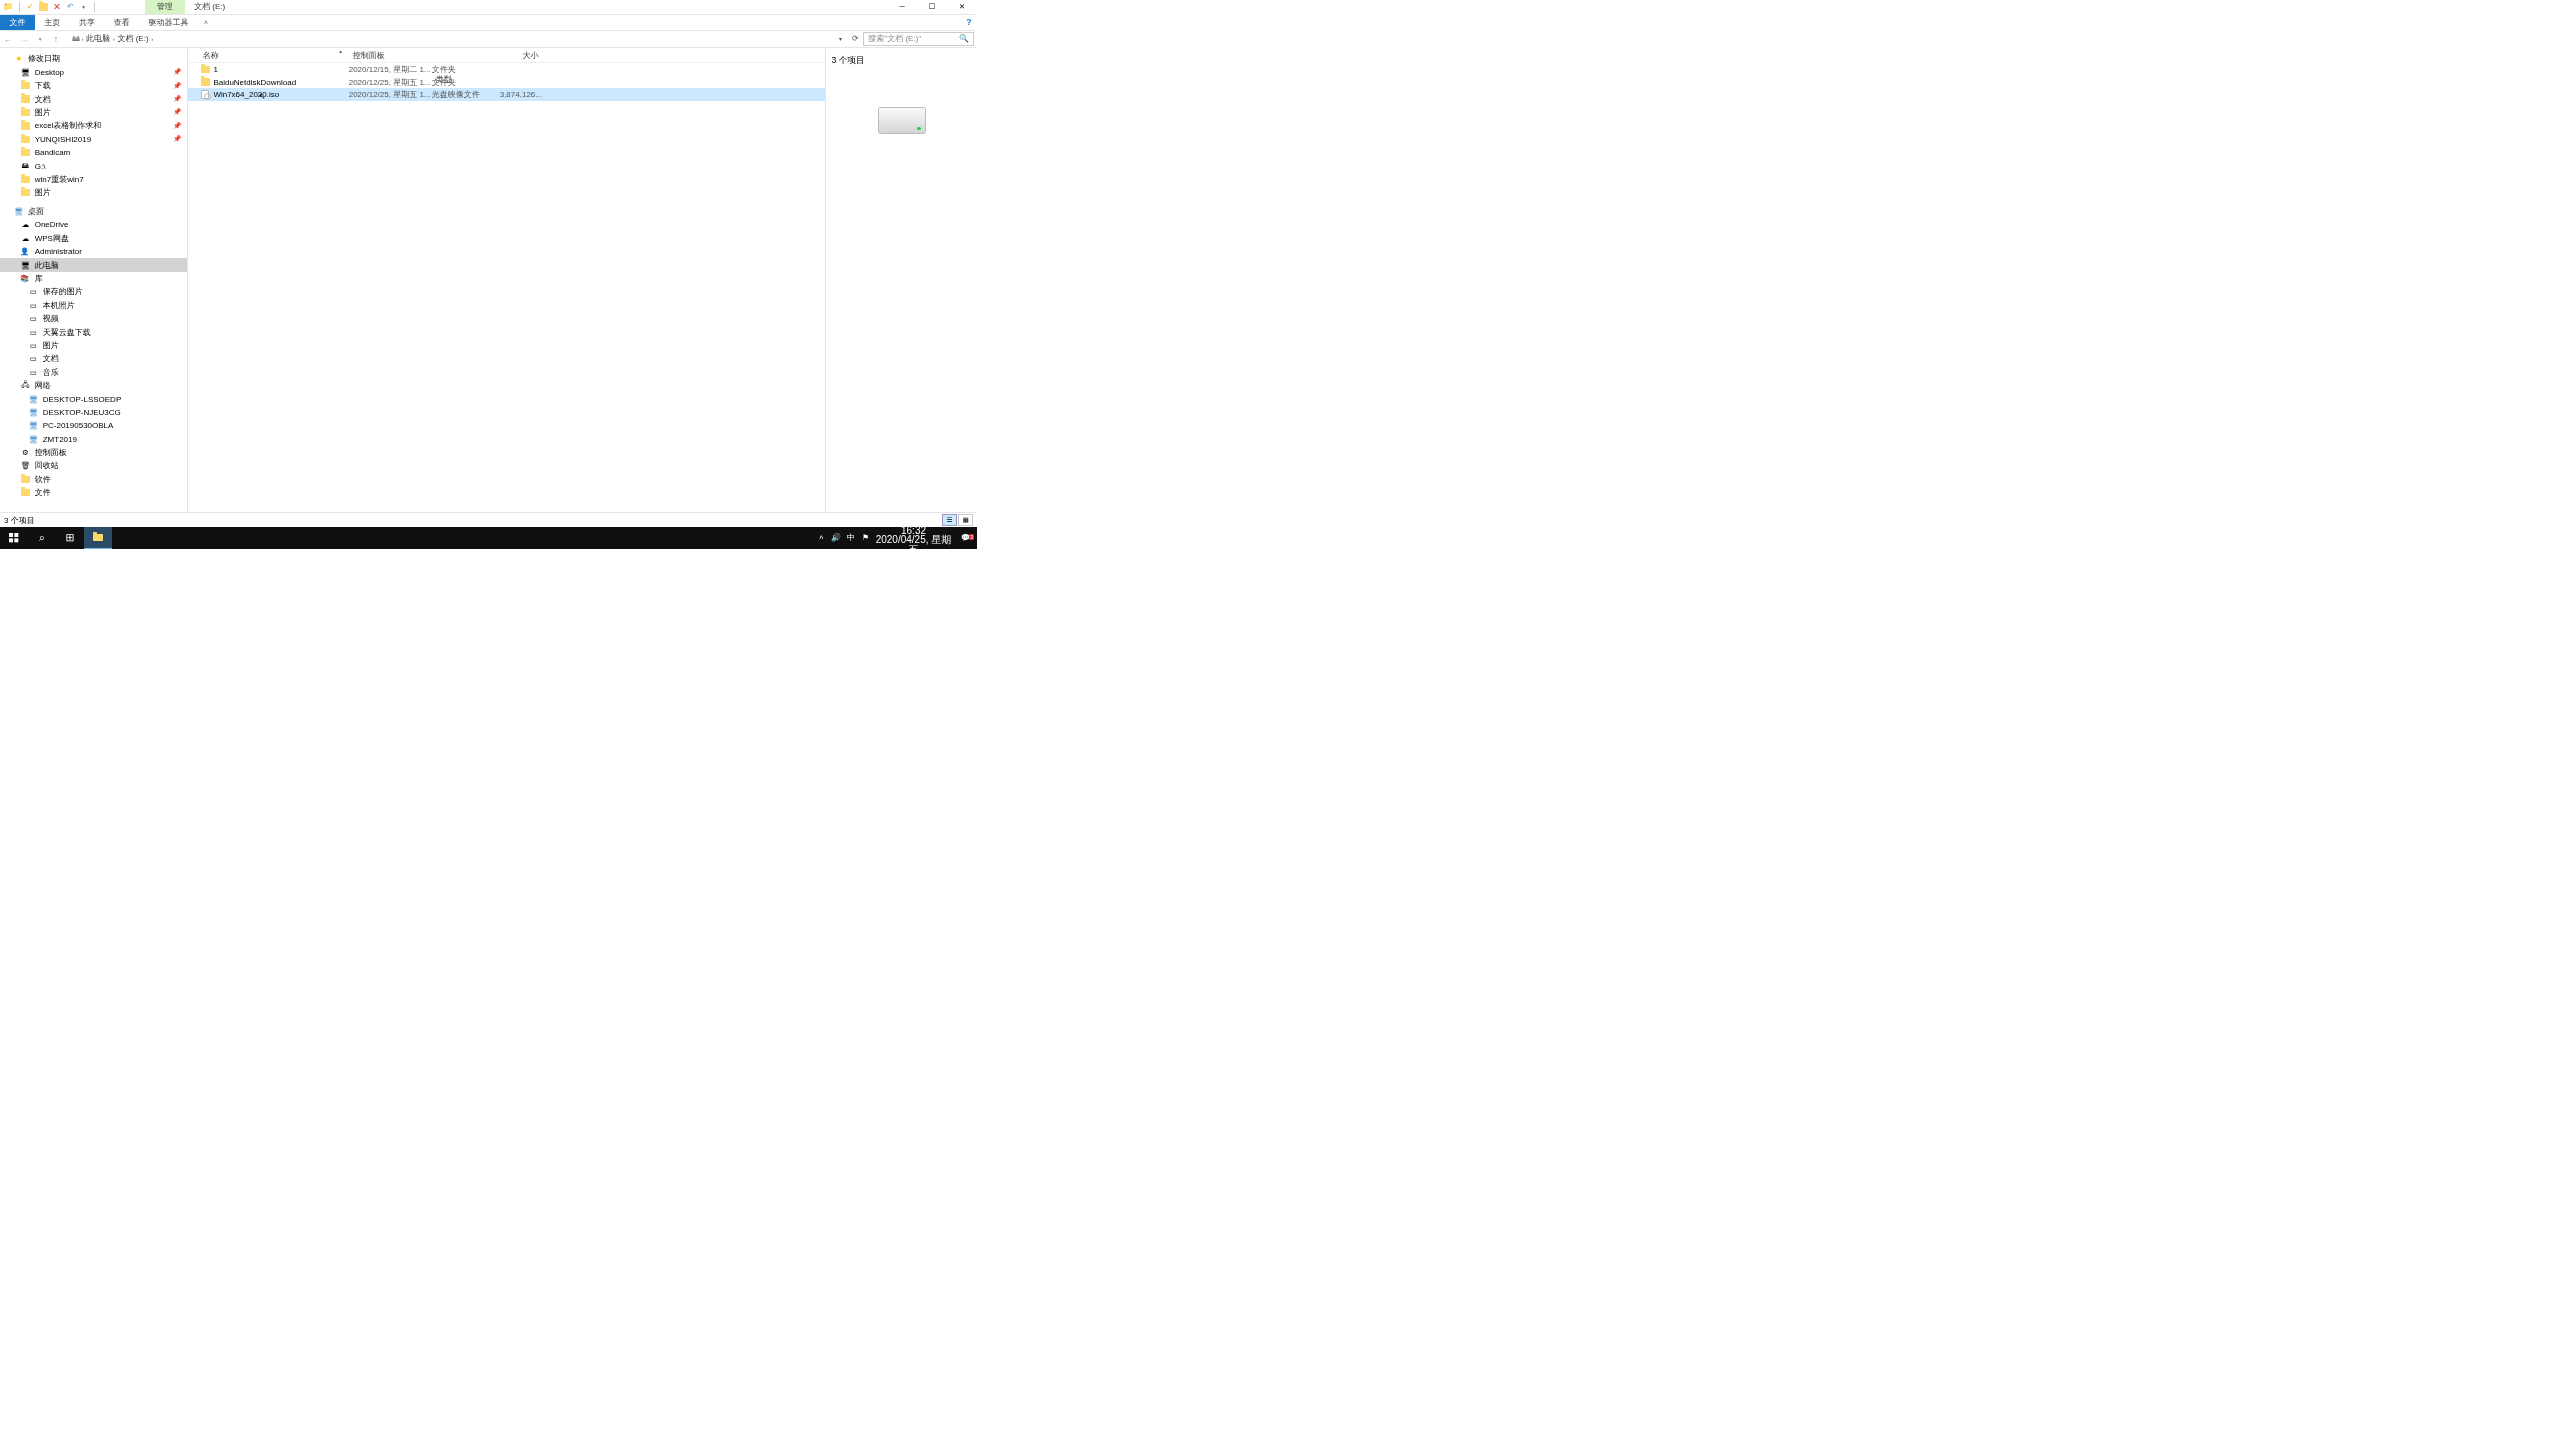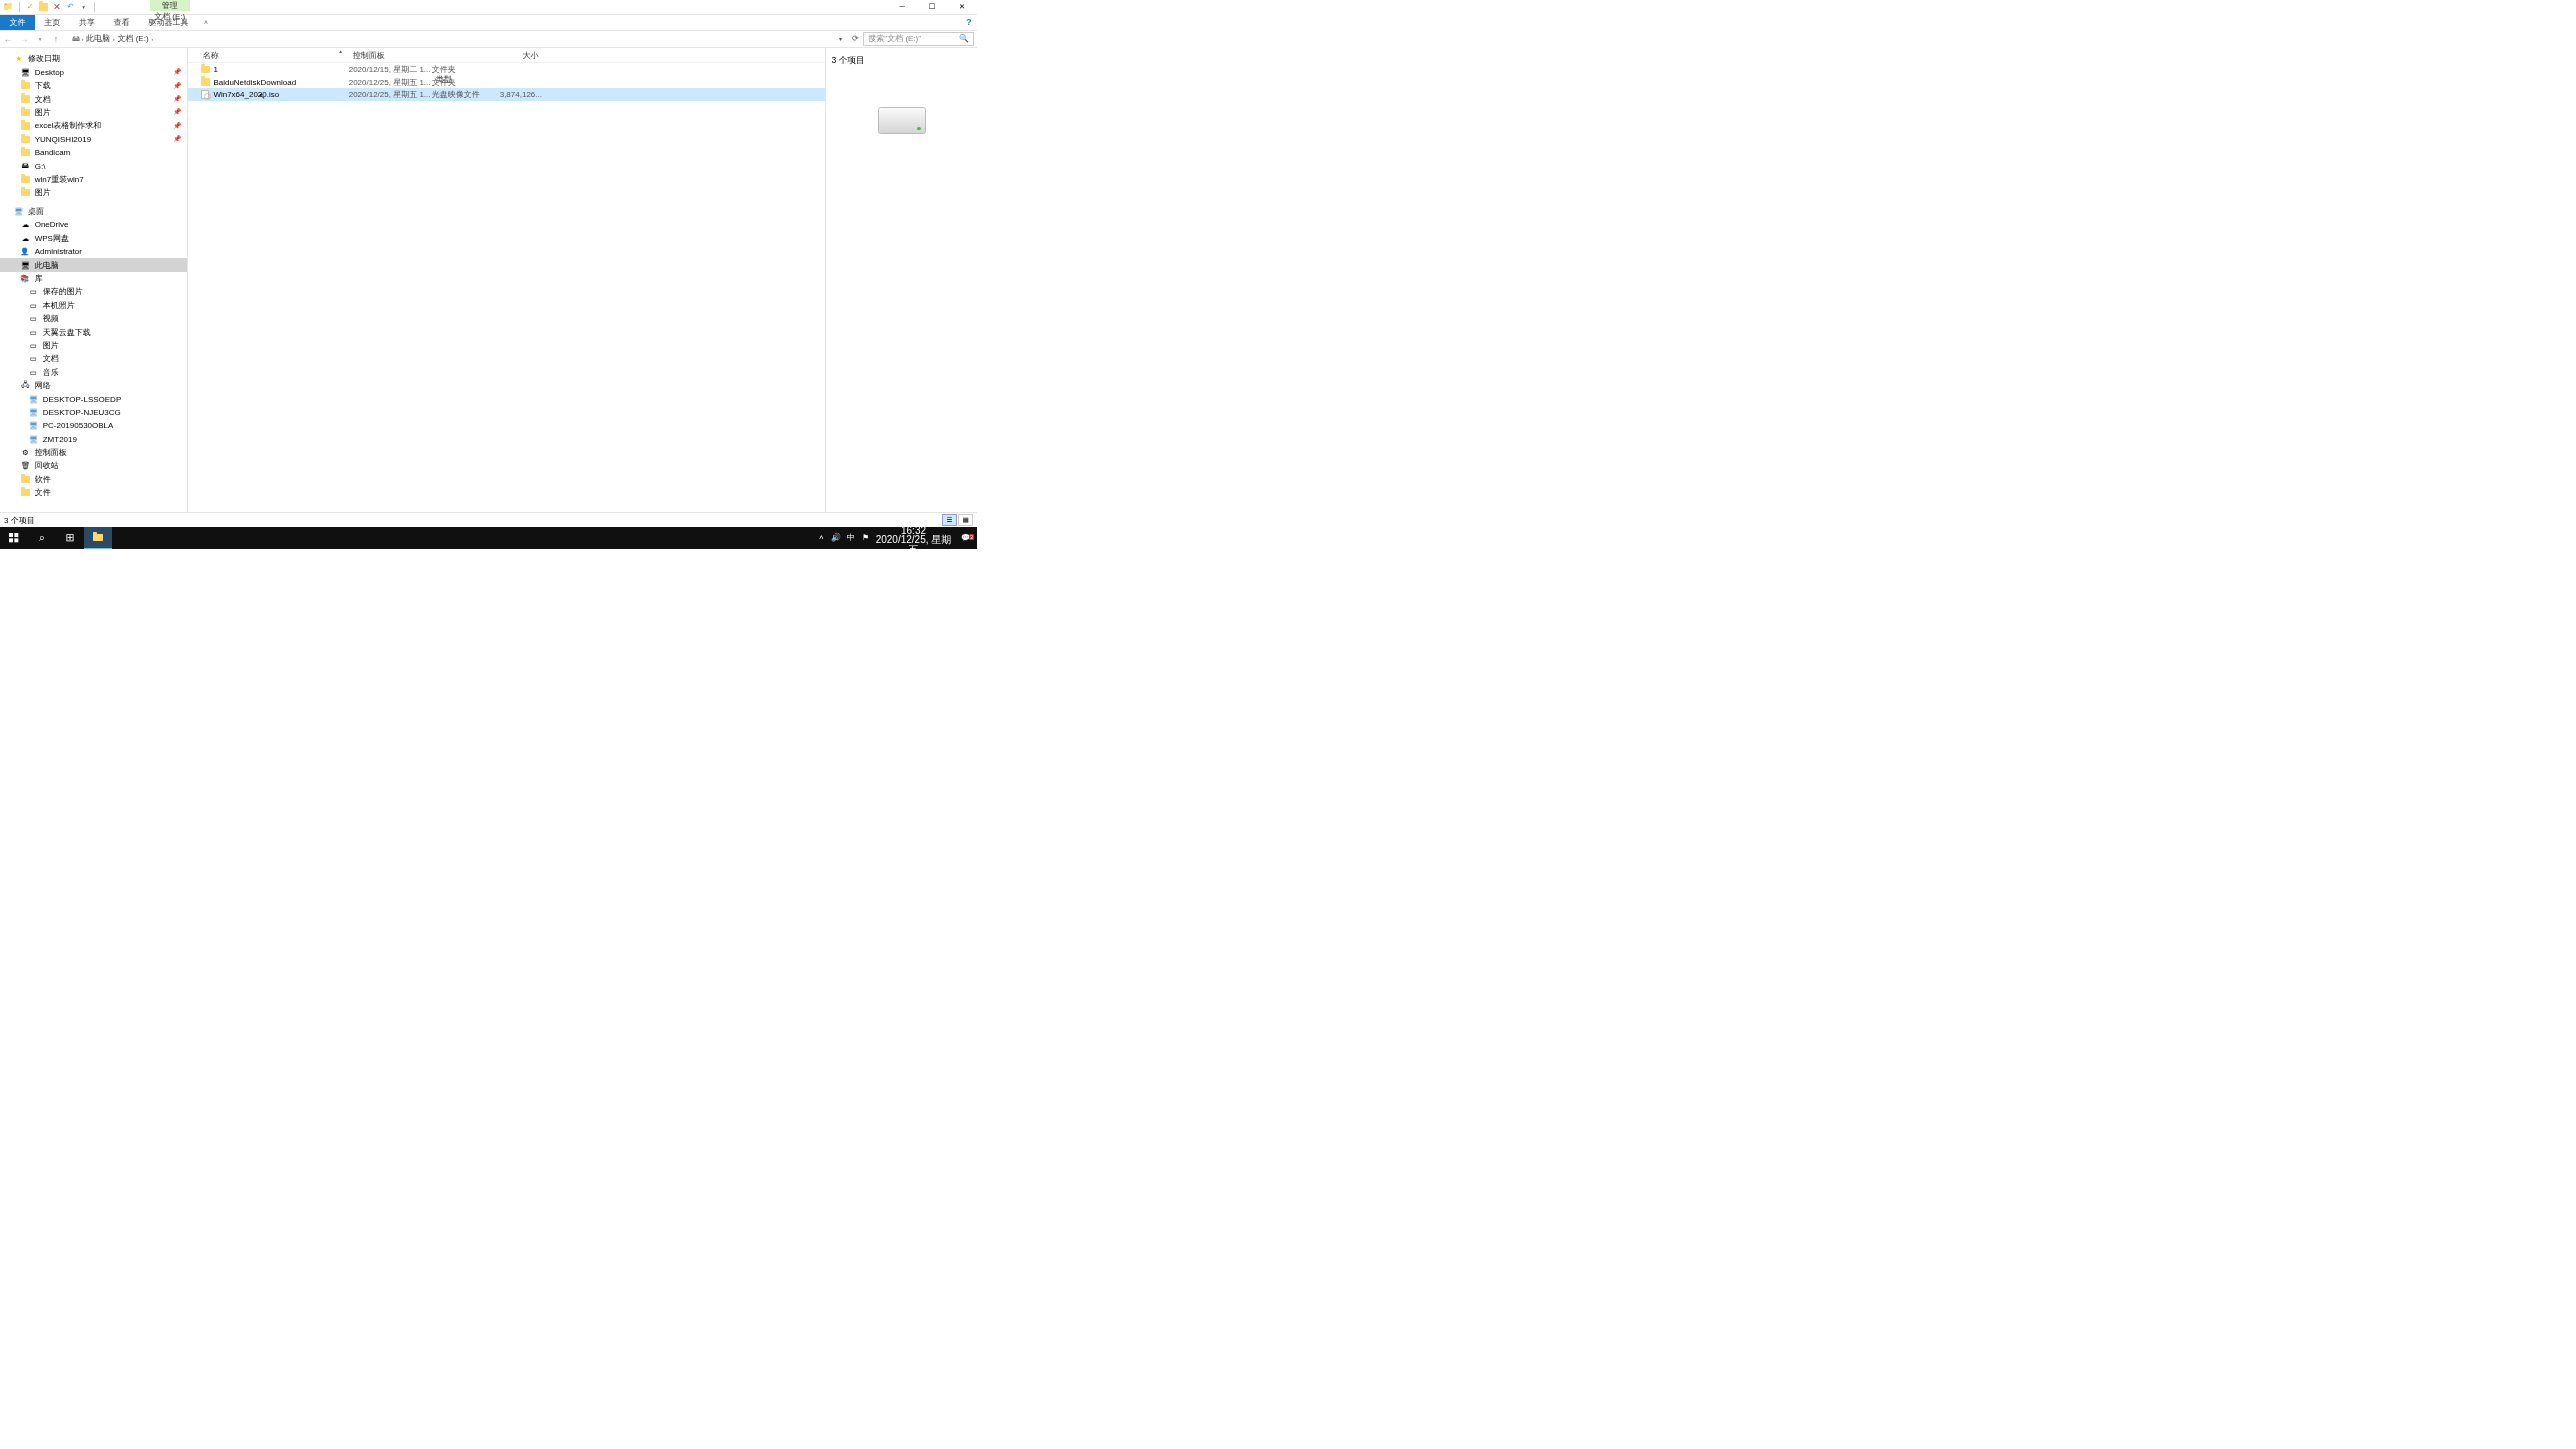--- a/index.html
+++ b/index.html
@@ -5,21 +5,21 @@
   * { margin:0; padding:0; box-sizing:border-box; font-family:"Segoe UI","Microsoft YaHei",sans-serif; }
   body { width:2576px; height:1449px; background:#fff; overflow:hidden; transform-origin:0 0; }
   
   .wrapper { width:977px; height:549px; position:relative; background:#fff; }
 
   
   .titlebar { height:14.8px; background:#fff; display:flex; align-items:center; border-bottom:0.7px solid #e5e5e5; }
   .tb-left { display:flex; align-items:center; height:100%; padding-left:2.7px; gap:2.7px; }
   .tb-icon { width:10.7px; height:10.7px; display:inline-flex; align-items:center; justify-content:center; font-size:8px; }
   .tb-sep { width:0.7px; height:9.4px; background:#ccc; margin:0 2.7px; }
-  .tb-center { margin-left:47px; display:flex; align-items:center; height:100%;flex-direction:column; }
+  .tb-center { margin-left:47px; display:flex; align-items:center; height:100%; }
   .tab-context { height:14.8px; background:#d5f3c5; display:flex; align-items:center; padding:0 12px; font-size:8px; color:#333; }
   .tb-title { font-size:8px; padding:0 9.4px; color:#333; }
   .tb-right { margin-left:auto; display:flex; align-items:center; height:100%; }
   .win-btn { width:30px; height:14.8px; display:flex; align-items:center; justify-content:center; font-size:7.4px; }
 
   
   .ribbon { height:16px; display:flex; background:#fff; border-bottom:0.7px solid #e5e5e5; }
   .ribbon-tab { padding:0 9.4px; font-size:8px; display:flex; align-items:center; color:#333; }
   .ribbon-tab.file { background:#1979ca; color:#fff; }
   .help-icon { margin-left:auto; width:16px; display:flex; align-items:center; justify-content:center; color:#1979ca; font-size:8.7px; font-weight:bold; }
@@ -410,21 +410,21 @@
         <span><span class="folder"></span></span>
       </div>
 
     <div class="tray">
       <div class="tray-icon">˄</div>
       <div class="tray-icon">🔊</div>
       <div class="tray-icon">中</div>
       <div class="tray-icon">⚑</div>
       <div class="tray-clock">
         <div>16:32</div>
-        <div>2020/12/25, 星期五</div>
+        <div>2020/04/25, 星期五</div>
       </div>
       <div class="tray-notify">
         <span>💬</span>
         <span class="badge">3</span>
       </div>
     </div>
   </div>
 
 </div>
 

